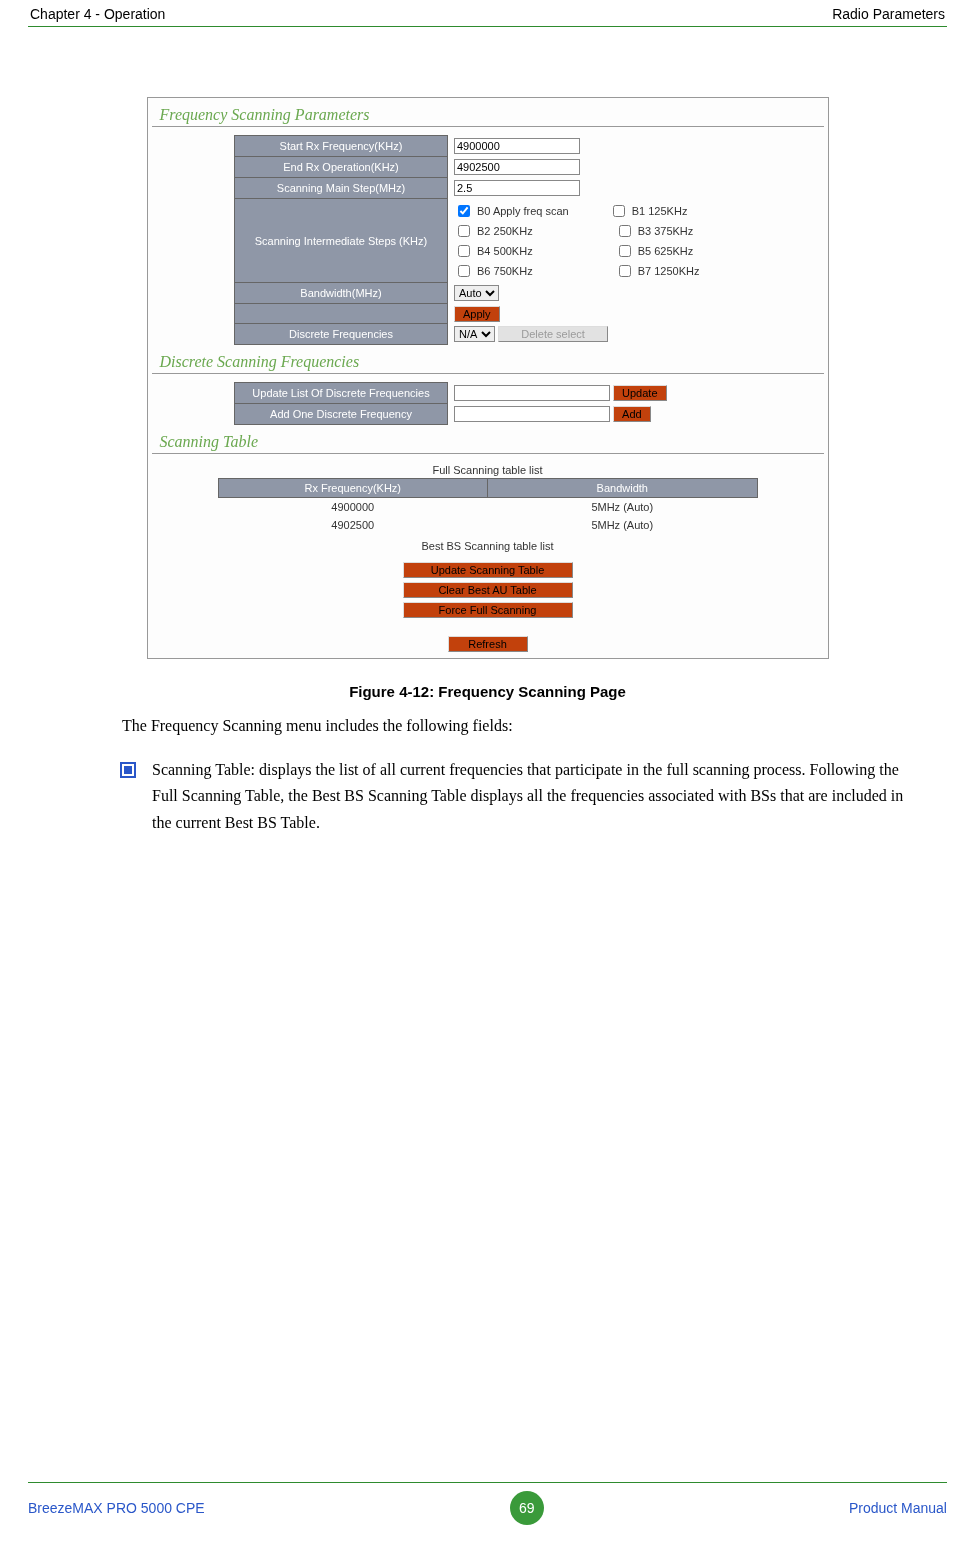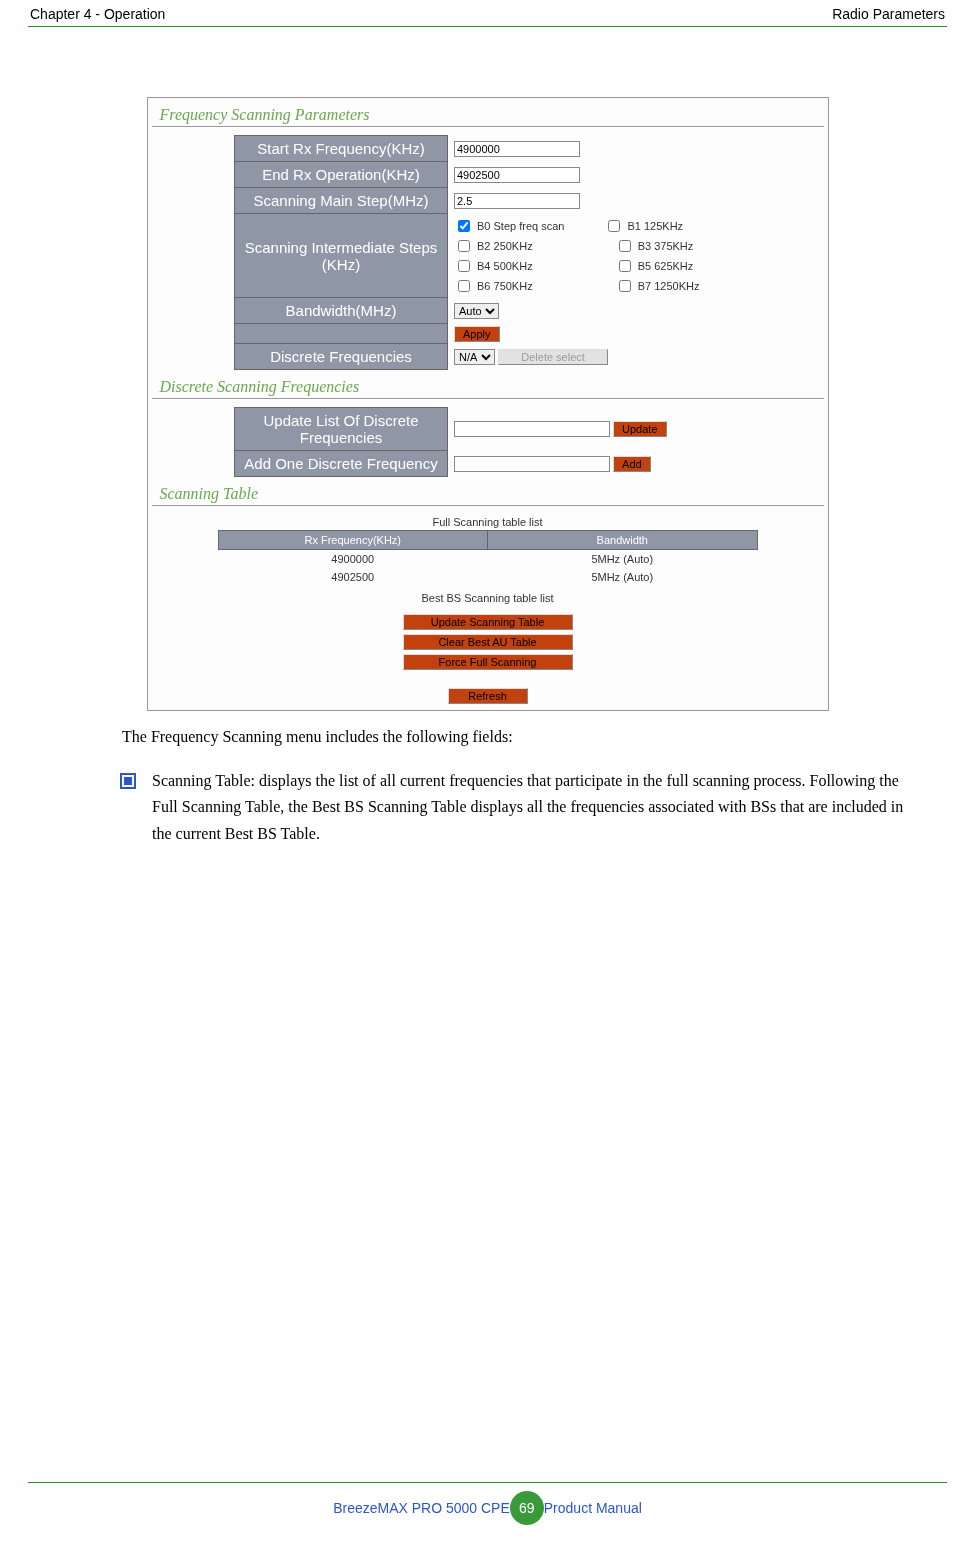--- a/index.html
+++ b/index.html
@@ -47,21 +47,21 @@
     margin: 4px 4px 8px 4px;
   }
   .form-table {
     margin: 0 auto;
     border-collapse: collapse;
   }
   .form-table td.label-cell {
     background: #8f97a7;
     color: #fff;
     text-align: center;
-    font-size: 15px;
+    font-size: 11px;
     padding: 4px 6px;
     border: 1px solid #666;
     width: 200px;
     vertical-align: middle;
   }
   .form-table td.value-cell {
     padding: 2px 6px;
     font-size: 11px;
     vertical-align: middle;
     width: 280px;
@@ -163,21 +163,21 @@
   }
   .footer {
     position: absolute;
     left: 28px;
     right: 28px;
     bottom: 20px;
   }
   .footer-rule { border-top: 1.5px solid #2e8b2e; margin-bottom: 8px;}
   .footer-row {
     display: flex;
-    justify-content: center;
+    justify-content: space-between;
     align-items: center;
     font-size: 14px;
     color: #2a57c9;
   }
   .page-badge {
     width: 34px;
     height: 34px;
     border-radius: 50%;
     background: #3a9a3a;
     color: #fff;
@@ -214,21 +214,21 @@
       <tr>
         <td class="label-cell">Scanning Main Step(MHz)</td>
         <td class="value-cell"><input type="text" class="txt" style="width: 120px;" value="2.5"></td>
       </tr>
       <tr>
         <td class="label-cell">Scanning Intermediate Steps (KHz)</td>
         <td class="value-cell">
           <div class="chk-row">
             <label>
                   <input type="checkbox" checked="" style="">
-                  <span>B0 Step freq scan</span>
+                  <span>B0 Apply freq scan</span>
                 </label>
             <label>
                   <input type="checkbox" style="">
                   <span>B1 125KHz</span>
                 </label>
           </div>
           <div class="chk-row">
             <label>
                   <input type="checkbox" style="">
                   <span>B2 250KHz</span>
@@ -324,20 +324,21 @@
         <button class="win">Update Scanning Table</button>
         <button class="win">Clear Best AU Table</button>
         <button class="win">Force Full Scanning</button>
       </div>
       <div class="refresh-wrap">
         <button class="win" style="width:80px">Refresh</button>
       </div>
     </div>
   </div>
 
+  <div class="figure-caption">Figure 4-12: Frequency Scanning Page</div>
   <div class="body-text">The Frequency Scanning menu includes the following fields:</div>
 
   <div class="bullet-row">
     <div class="bullet-square"></div>
     <div class="bullet-text">Scanning Table: displays the list of all current frequencies that participate in the full scanning process. Following the Full Scanning Table, the Best BS Scanning Table displays all the frequencies associated with BSs that are included in the current Best BS Table.</div>
   </div>
 
   <div class="footer">
     <div class="footer-rule"></div>
     <div class="footer-row">

